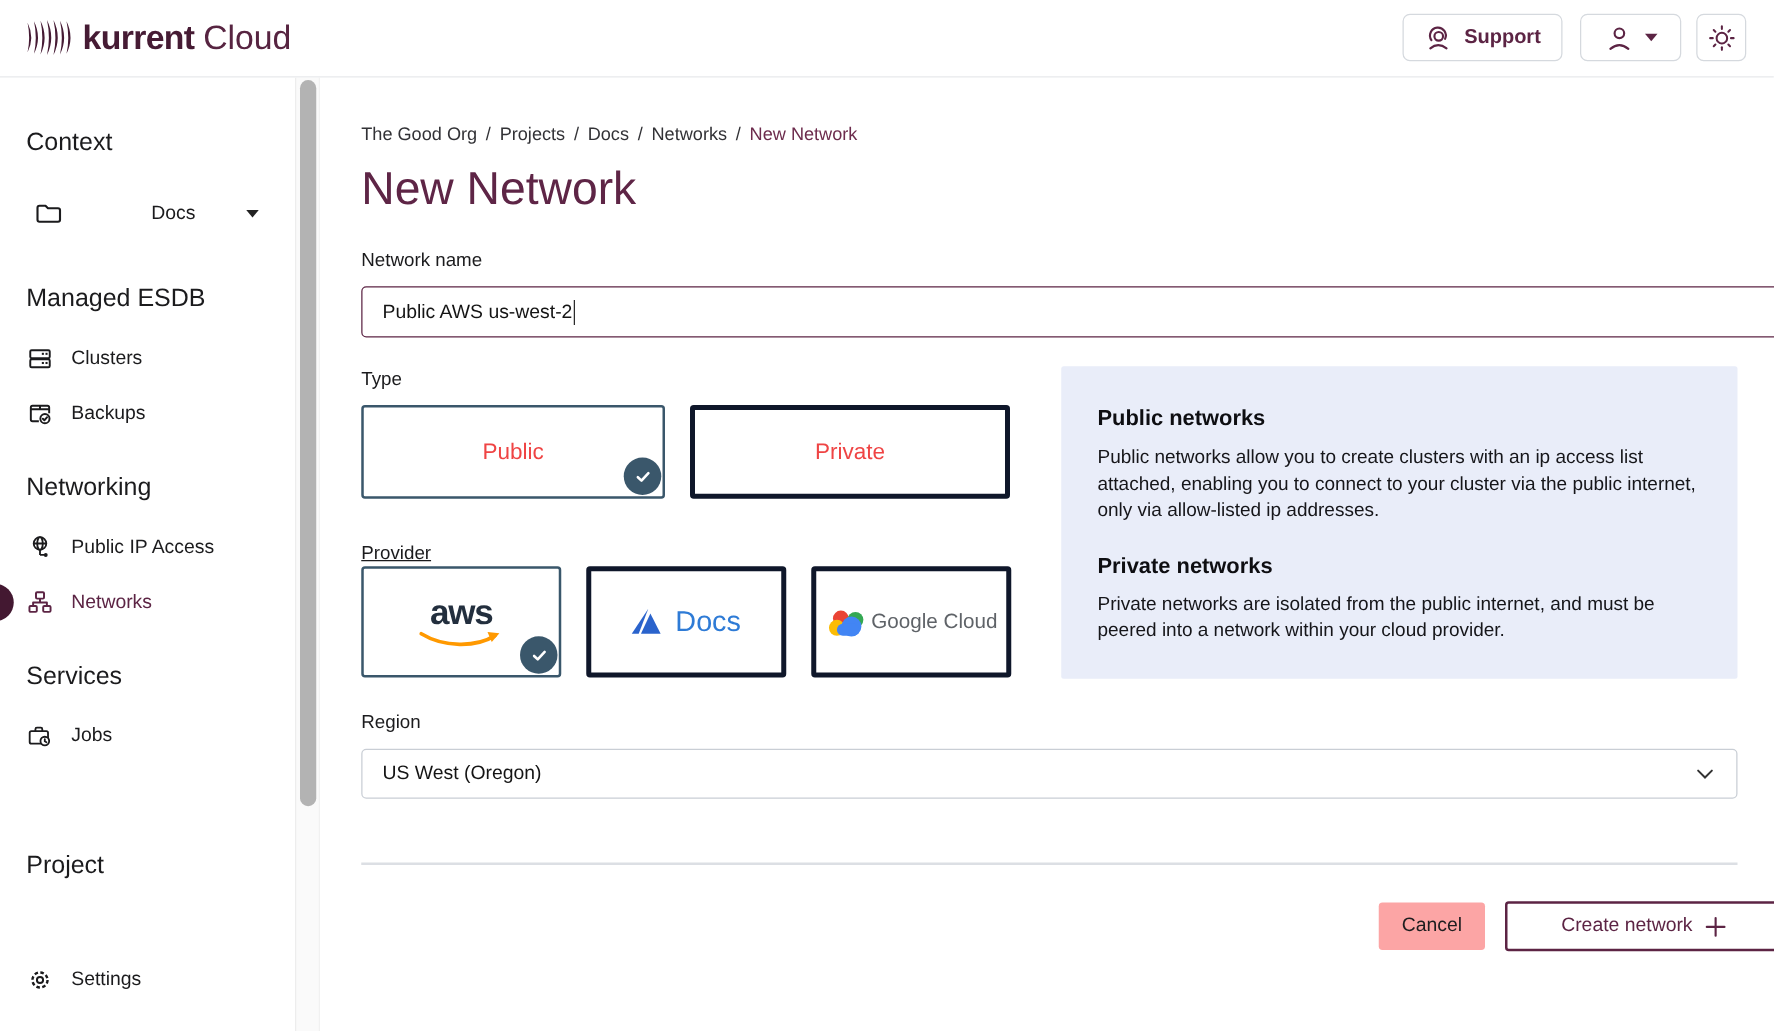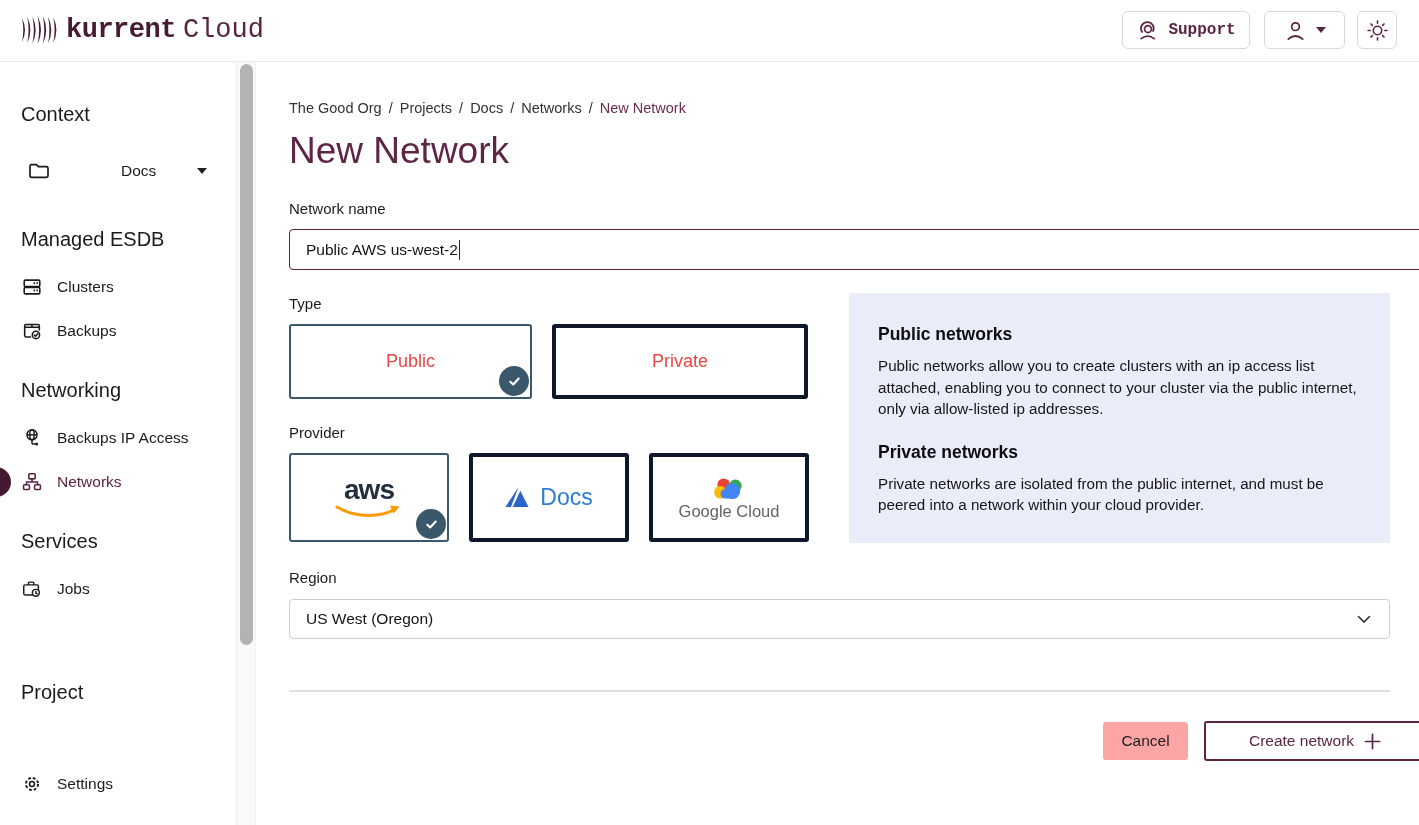--- a/index.html
+++ b/index.html
@@ -1,21 +1,21 @@
 <!DOCTYPE html>
 <html><head>
 <meta charset="utf-8">
 <style>
   * { margin:0; padding:0; box-sizing:border-box; }
   html,body { width:1419px; height:825px; overflow:hidden; background:#fff;
     font-family:"Liberation Sans", sans-serif; color:#1c1c1e; }
 
   
   .header { position:absolute; left:0; top:0; width:1419px; height:62px;
-    background:#fff; border-bottom:1px solid #e7e9ec; z-index:5;font-family:Liberation Mono, monospace; }
+    background:#fff; border-bottom:1px solid #e7e9ec; z-index:5; }
   .logo { position:absolute; left:20px; top:13px; display:flex; align-items:center; }
   .logo-brand { font-size:27px; font-weight:700; color:#461b34; letter-spacing:-0.5px; margin-left:6px; }
   .logo-suffix { font-size:27px; font-weight:400; color:#572441; margin-left:7px; }
   .hbtn { position:absolute; top:11px; height:38px; display:flex; align-items:center;
     justify-content:center; gap:9px; border:1px solid #d5d9de; border-radius:6px;
     background:#fff; cursor:pointer; color:#5c2444; }
   .hbtn-support { left:1122px; width:128px; font-size:16px; font-weight:600; }
   .hbtn-user   { left:1264px; width:81px; }
   .hbtn-theme  { left:1357px; width:40px; }
   .caret { width:0; height:0; border-left:5px solid transparent; border-right:5px solid transparent;
@@ -40,21 +40,21 @@
 
   
   .main { position:absolute; left:256px; top:62px; right:0; bottom:0; background:#fff; }
   .breadcrumb { position:absolute; left:33px; top:38px; font-size:14.5px; font-weight:500; color:#323236; }
   .breadcrumb .sep { margin:0 7px; }
   .breadcrumb .current { color:#6d2c4d; }
   .page-title { position:absolute; left:33px; top:68px; font-size:37px; font-weight:500; color:#5e2546; }
   .field-label { position:absolute; font-size:15px; color:#1b1b1d; }
   .lbl-name { left:33px; top:138px; }
   .lbl-type { left:33px; top:233px; }
-  .lbl-provider { left:33px; top:362px; }
+  .lbl-provider { left:33px; top:372px;text-decoration:underline; }
   .lbl-region { left:33px; top:507px; }
 
   .name-input { position:absolute; left:33px; top:167px; width:1322px; height:41px;
     border:1px solid #5c2444; border-radius:4px; background:#fff; display:flex;
     align-items:center; padding-left:16px; font-size:15.5px; color:#141414; cursor:text; }
   .caret-bar { display:inline-block; width:1.5px; height:20px; background:#2b2b2b; margin-left:1px; }
 
   .opt-card { position:absolute; background:#fff; border:4px solid #0f172a; border-radius:3px;
     display:flex; align-items:center; justify-content:center; cursor:pointer; }
   .opt-card.selected { border:2px solid #3a576b; }
@@ -65,21 +65,21 @@
   .card-aws { left:33px; }
   .card-azure { left:213px; }
   .card-google { left:393px; }
   .check-badge { position:absolute; right:1px; bottom:1px; width:30px; height:30px;
     border-radius:50%; background:#3a576b; display:flex; align-items:center; justify-content:center; }
 
   .aws-logo { display:flex; flex-direction:column; align-items:center; }
   .aws-text { font-size:28px; font-weight:700; color:#232f3e; letter-spacing:-1px; line-height:1; }
   .azure-wrap { display:flex; align-items:center; gap:9px; }
   .azure-text { font-size:23px; color:#2e7bd6; }
-  .google-wrap { display:flex; flex-direction:column; align-items:center; gap:1px; }
+  .google-wrap { display:flex; flex-direction:row; align-items:center; gap:1px; }
   .google-text { font-size:16.5px; color:#5f6368; font-weight:500; }
 
   .info-panel { position:absolute; left:593px; top:231px; width:541px; height:250px;
     background:#e9edf9; border-radius:2px; padding:31px 29px; }
   .info-panel h3 { font-size:17.5px; font-weight:700; color:#0e0e12; margin-bottom:10px; }
   .info-panel p { font-size:15.2px; line-height:1.42; color:#16161a; margin-bottom:22px; }
 
   .region-select { position:absolute; left:33px; top:537px; width:1101px; height:40px;
     border:1px solid #c9ced5; border-radius:4px; background:#fff; display:flex;
     align-items:center; padding:0 18px 0 16px; font-size:15.5px; color:#141414; cursor:pointer; }
@@ -187,21 +187,21 @@
 
   <div class="sb-row" style="top:361px">
     <svg width="22" height="22" viewBox="0 0 24 24" fill="none" stroke="#1b1b1d" stroke-width="1.6">
       <circle cx="12" cy="8.5" r="5.5"></circle>
       <ellipse cx="12" cy="8.5" rx="2.4" ry="5.5"></ellipse>
       <line x1="6.5" y1="8.5" x2="17.5" y2="8.5"></line>
       <line x1="12" y1="14" x2="12" y2="18.5"></line>
       <line x1="12" y1="18.5" x2="15.5" y2="18.5"></line>
       <circle cx="17" cy="18.5" r="1.7" fill="#1b1b1d" stroke="none"></circle>
     </svg>
-    <span>Backups IP Access</span>
+    <span>Public IP Access</span>
   </div>
 
   <div class="sb-row active" style="top:405px">
     <svg width="22" height="22" viewBox="0 0 24 24" fill="none" stroke="#5c2444" stroke-width="1.7" stroke-linejoin="round">
       <rect x="8.5" y="3" width="7" height="5.6" rx="1"></rect>
       <rect x="2.8" y="15" width="6.4" height="5.2" rx="1"></rect>
       <rect x="14.8" y="15" width="6.4" height="5.2" rx="1"></rect>
       <path d="M12,8.6 L12,12 M6,15 L6,12 L18,12 L18,15"></path>
     </svg>
     <span>Networks</span>

